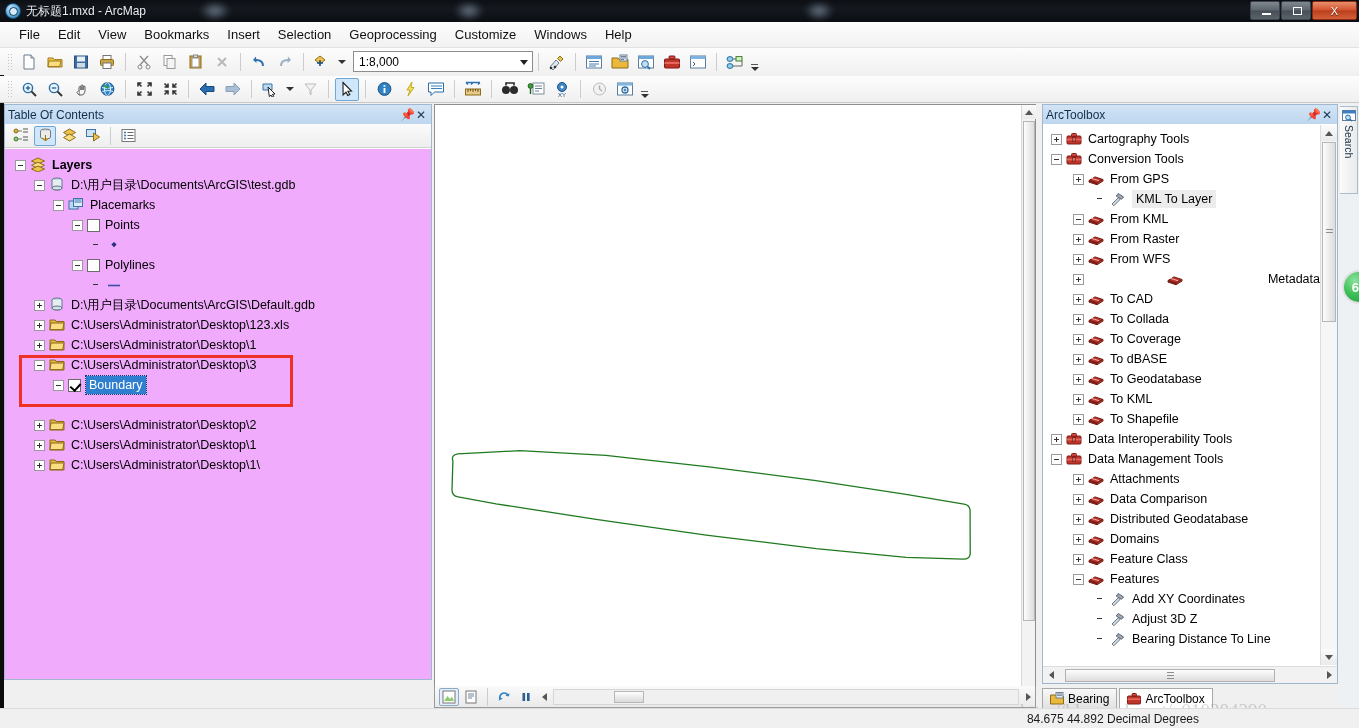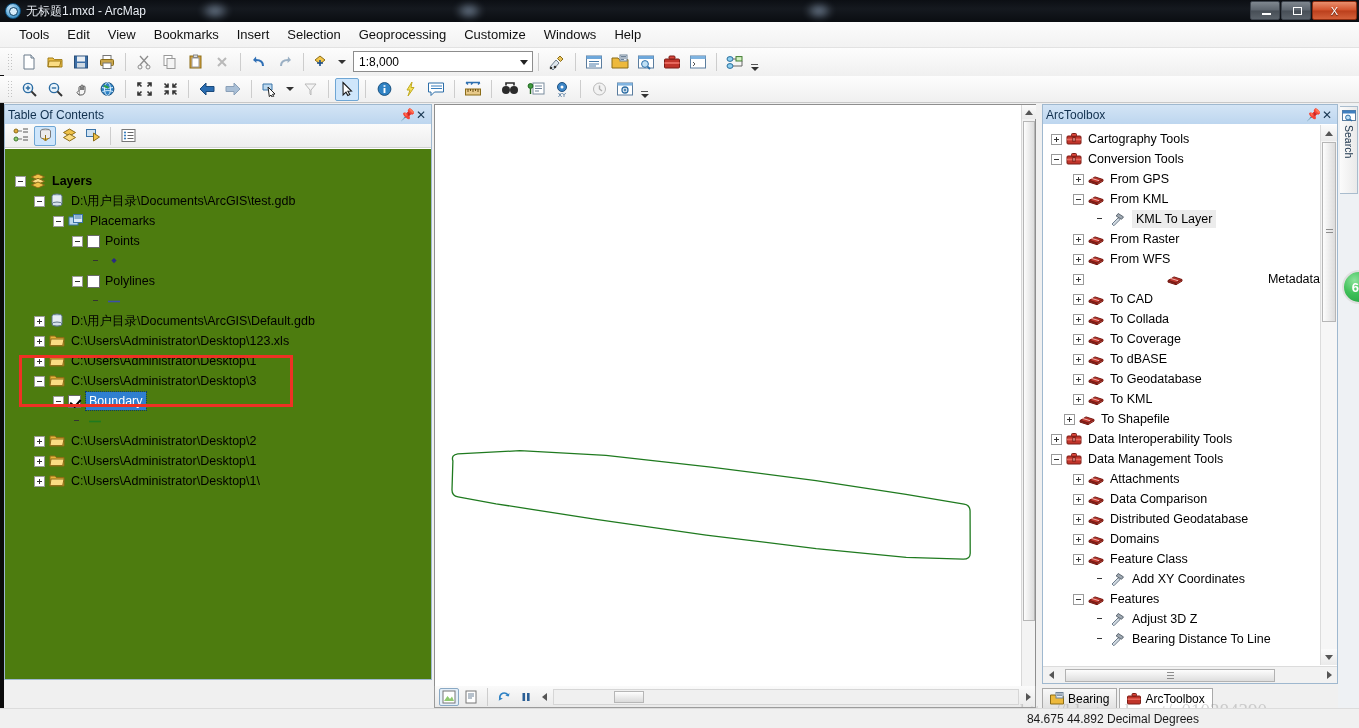--- a/index.html
+++ b/index.html
@@ -114,22 +114,22 @@
   .toc {
     position: absolute; left: 4px; top: 104px; width: 428px; height: 576px;
     background: #fff; border: 1px solid #9fb8cf;
   }
   .toc-head { height: 19px; background: linear-gradient(to bottom,#d3e4f5 0%, #bdd6ef 100%);
     display:flex; align-items:center; padding:0 3px; color:#11304e; font-size:12px; }
   .toc-tools {
     height: 24px; background: linear-gradient(to bottom,#fbfbfb,#eeeeee);
     border-bottom: 1px solid #d2d2d2; display:flex; align-items:center; padding-left:4px;
   }
-  .toc-body { position:absolute; left:0; right:0; top:44px; bottom:0; background:#4d7c0f; overflow:hidden;
-     padding-top: 22px; }
+  .toc-body { position:absolute; left:0; right:0; top:44px; bottom:0; background:#f0abfc; overflow:hidden;
+     padding-top: 6px; }
 
   .trow { display:flex; align-items:center; height:20px; font-size:12.5px; white-space:nowrap; }
   .exp {
     width: 11px; height: 11px; border: 1px solid #9a9a9a; background:#fff;
     margin-right: 4px; position: relative; flex: 0 0 auto;
   }
   .exp::before { content:""; position:absolute; left:2px; top:4px; width:5px; height:1px; background:#333; }
   .exp.plus::after { content:""; position:absolute; left:4px; top:2px; width:1px; height:5px; background:#333; }
   .exp.none { border:none; background:transparent; }
   .cbx {
@@ -266,21 +266,21 @@
         </div>
       <div class="wbtn close">
           <span class="g">X</span>
         </div>
     </div>
   </div>
 
   <div class="leftedge"></div>
 
   <div class="menubar" id="menubar">
-      <div class="menuitem">Tools</div>
+      <div class="menuitem">File</div>
       <div class="menuitem">Edit</div>
       <div class="menuitem">View</div>
       <div class="menuitem">Bookmarks</div>
       <div class="menuitem">Insert</div>
       <div class="menuitem">Selection</div>
       <div class="menuitem">Geoprocessing</div>
       <div class="menuitem">Customize</div>
       <div class="menuitem">Windows</div>
       <div class="menuitem">Help</div>
     </div>
@@ -834,39 +834,39 @@
         <div class="tnode" style="padding-left: 30px;">
           <span class="exp plus"></span>
           <span class="ico"><svg width="16" height="15" viewBox="0 0 16 15">
               <path d="M1 9.5l6-3.6 8 2.6-6 3.6z" fill="#b9332a" stroke="#751a13"></path>
               <path d="M1 9.5v1.6l8 2.6v-1.6z" fill="#8e231c" stroke="#751a13"></path>
               <path d="M9 12.1v1.6l6-3.6V8.5z" fill="#d24a3f" stroke="#751a13"></path>
               <path d="M3 7.2l8 2.5" stroke="#f2b5af"></path>
             </svg></span>
           <span class="lbl2">From GPS</span>
         </div>
-        <div class="tnode" style="padding-left: 30px;">
-          <span class="exp"></span>
-          <span class="ico"><svg width="16" height="15" viewBox="0 0 16 15">
-              <path d="M1 9.5l6-3.6 8 2.6-6 3.6z" fill="#b9332a" stroke="#751a13"></path>
-              <path d="M1 9.5v1.6l8 2.6v-1.6z" fill="#8e231c" stroke="#751a13"></path>
-              <path d="M9 12.1v1.6l6-3.6V8.5z" fill="#d24a3f" stroke="#751a13"></path>
-              <path d="M3 7.2l8 2.5" stroke="#f2b5af"></path>
-            </svg></span>
-          <span class="lbl2">From KML</span>
-        </div>
         <div class="tnode" style="padding-left: 52px;">
           <span class="exp none"></span>
           <span class="ico"><svg width="16" height="15" viewBox="0 0 16 15">
               <path d="M2 13l6.2-6.2 1.8 1.8L3.8 14.8z" fill="#cfd8e0" stroke="#6d7d8c"></path>
               <path d="M8.2 2.5l5.3 3.4-2 2.4L6.2 5z" fill="#9fa9b3" stroke="#5c6670"></path>
             </svg></span>
           <span class="lbl2 hl">KML To Layer</span>
         </div>
         <div class="tnode" style="padding-left: 30px;">
+          <span class="exp"></span>
+          <span class="ico"><svg width="16" height="15" viewBox="0 0 16 15">
+              <path d="M1 9.5l6-3.6 8 2.6-6 3.6z" fill="#b9332a" stroke="#751a13"></path>
+              <path d="M1 9.5v1.6l8 2.6v-1.6z" fill="#8e231c" stroke="#751a13"></path>
+              <path d="M9 12.1v1.6l6-3.6V8.5z" fill="#d24a3f" stroke="#751a13"></path>
+              <path d="M3 7.2l8 2.5" stroke="#f2b5af"></path>
+            </svg></span>
+          <span class="lbl2">From KML</span>
+        </div>
+        <div class="tnode" style="padding-left: 30px;">
           <span class="exp plus"></span>
           <span class="ico"><svg width="16" height="15" viewBox="0 0 16 15">
               <path d="M1 9.5l6-3.6 8 2.6-6 3.6z" fill="#b9332a" stroke="#751a13"></path>
               <path d="M1 9.5v1.6l8 2.6v-1.6z" fill="#8e231c" stroke="#751a13"></path>
               <path d="M9 12.1v1.6l6-3.6V8.5z" fill="#d24a3f" stroke="#751a13"></path>
               <path d="M3 7.2l8 2.5" stroke="#f2b5af"></path>
             </svg></span>
           <span class="lbl2">From Raster</span>
         </div>
         <div class="tnode" style="padding-left: 30px;">
@@ -942,21 +942,21 @@
         <div class="tnode" style="padding-left: 30px;">
           <span class="exp plus"></span>
           <span class="ico"><svg width="16" height="15" viewBox="0 0 16 15">
               <path d="M1 9.5l6-3.6 8 2.6-6 3.6z" fill="#b9332a" stroke="#751a13"></path>
               <path d="M1 9.5v1.6l8 2.6v-1.6z" fill="#8e231c" stroke="#751a13"></path>
               <path d="M9 12.1v1.6l6-3.6V8.5z" fill="#d24a3f" stroke="#751a13"></path>
               <path d="M3 7.2l8 2.5" stroke="#f2b5af"></path>
             </svg></span>
           <span class="lbl2">To KML</span>
         </div>
-        <div class="tnode" style="padding-left: 21px;">
+        <div class="tnode" style="padding-left: 30px;">
           <span class="exp plus"></span>
           <span class="ico"><svg width="16" height="15" viewBox="0 0 16 15">
               <path d="M1 9.5l6-3.6 8 2.6-6 3.6z" fill="#b9332a" stroke="#751a13"></path>
               <path d="M1 9.5v1.6l8 2.6v-1.6z" fill="#8e231c" stroke="#751a13"></path>
               <path d="M9 12.1v1.6l6-3.6V8.5z" fill="#d24a3f" stroke="#751a13"></path>
               <path d="M3 7.2l8 2.5" stroke="#f2b5af"></path>
             </svg></span>
           <span class="lbl2">To Shapefile</span>
         </div>
         <div class="tnode" style="padding-left: 8px;">
@@ -1022,37 +1022,37 @@
         <div class="tnode" style="padding-left: 30px;">
           <span class="exp plus"></span>
           <span class="ico"><svg width="16" height="15" viewBox="0 0 16 15">
               <path d="M1 9.5l6-3.6 8 2.6-6 3.6z" fill="#b9332a" stroke="#751a13"></path>
               <path d="M1 9.5v1.6l8 2.6v-1.6z" fill="#8e231c" stroke="#751a13"></path>
               <path d="M9 12.1v1.6l6-3.6V8.5z" fill="#d24a3f" stroke="#751a13"></path>
               <path d="M3 7.2l8 2.5" stroke="#f2b5af"></path>
             </svg></span>
           <span class="lbl2">Feature Class</span>
         </div>
+        <div class="tnode" style="padding-left: 30px;">
+          <span class="exp"></span>
+          <span class="ico"><svg width="16" height="15" viewBox="0 0 16 15">
+              <path d="M1 9.5l6-3.6 8 2.6-6 3.6z" fill="#b9332a" stroke="#751a13"></path>
+              <path d="M1 9.5v1.6l8 2.6v-1.6z" fill="#8e231c" stroke="#751a13"></path>
+              <path d="M9 12.1v1.6l6-3.6V8.5z" fill="#d24a3f" stroke="#751a13"></path>
+              <path d="M3 7.2l8 2.5" stroke="#f2b5af"></path>
+            </svg></span>
+          <span class="lbl2">Features</span>
+        </div>
         <div class="tnode" style="padding-left: 52px;">
           <span class="exp none"></span>
           <span class="ico"><svg width="16" height="15" viewBox="0 0 16 15">
               <path d="M2 13l6.2-6.2 1.8 1.8L3.8 14.8z" fill="#cfd8e0" stroke="#6d7d8c"></path>
               <path d="M8.2 2.5l5.3 3.4-2 2.4L6.2 5z" fill="#9fa9b3" stroke="#5c6670"></path>
             </svg></span>
           <span class="lbl2">Add XY Coordinates</span>
-        </div>
-        <div class="tnode" style="padding-left: 30px;">
-          <span class="exp"></span>
-          <span class="ico"><svg width="16" height="15" viewBox="0 0 16 15">
-              <path d="M1 9.5l6-3.6 8 2.6-6 3.6z" fill="#b9332a" stroke="#751a13"></path>
-              <path d="M1 9.5v1.6l8 2.6v-1.6z" fill="#8e231c" stroke="#751a13"></path>
-              <path d="M9 12.1v1.6l6-3.6V8.5z" fill="#d24a3f" stroke="#751a13"></path>
-              <path d="M3 7.2l8 2.5" stroke="#f2b5af"></path>
-            </svg></span>
-          <span class="lbl2">Features</span>
         </div>
         <div class="tnode" style="padding-left: 52px;">
           <span class="exp none"></span>
           <span class="ico"><svg width="16" height="15" viewBox="0 0 16 15">
               <path d="M2 13l6.2-6.2 1.8 1.8L3.8 14.8z" fill="#cfd8e0" stroke="#6d7d8c"></path>
               <path d="M8.2 2.5l5.3 3.4-2 2.4L6.2 5z" fill="#9fa9b3" stroke="#5c6670"></path>
             </svg></span>
           <span class="lbl2">Adjust 3D Z</span>
         </div>
         <div class="tnode" style="padding-left: 52px;">

